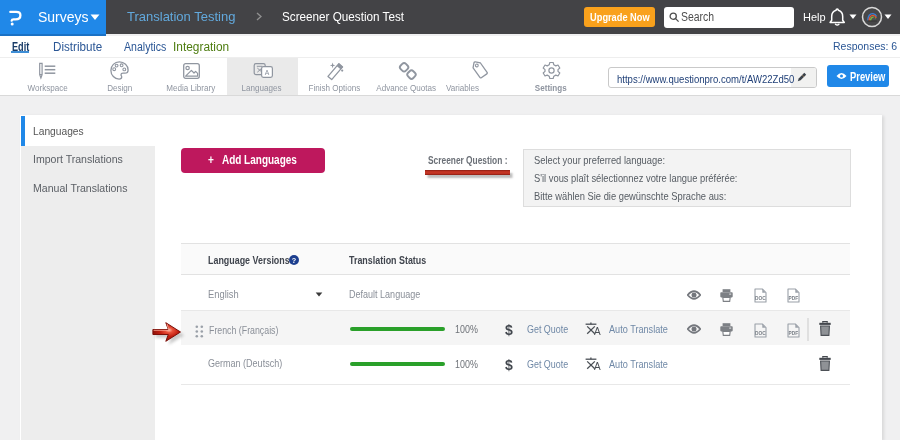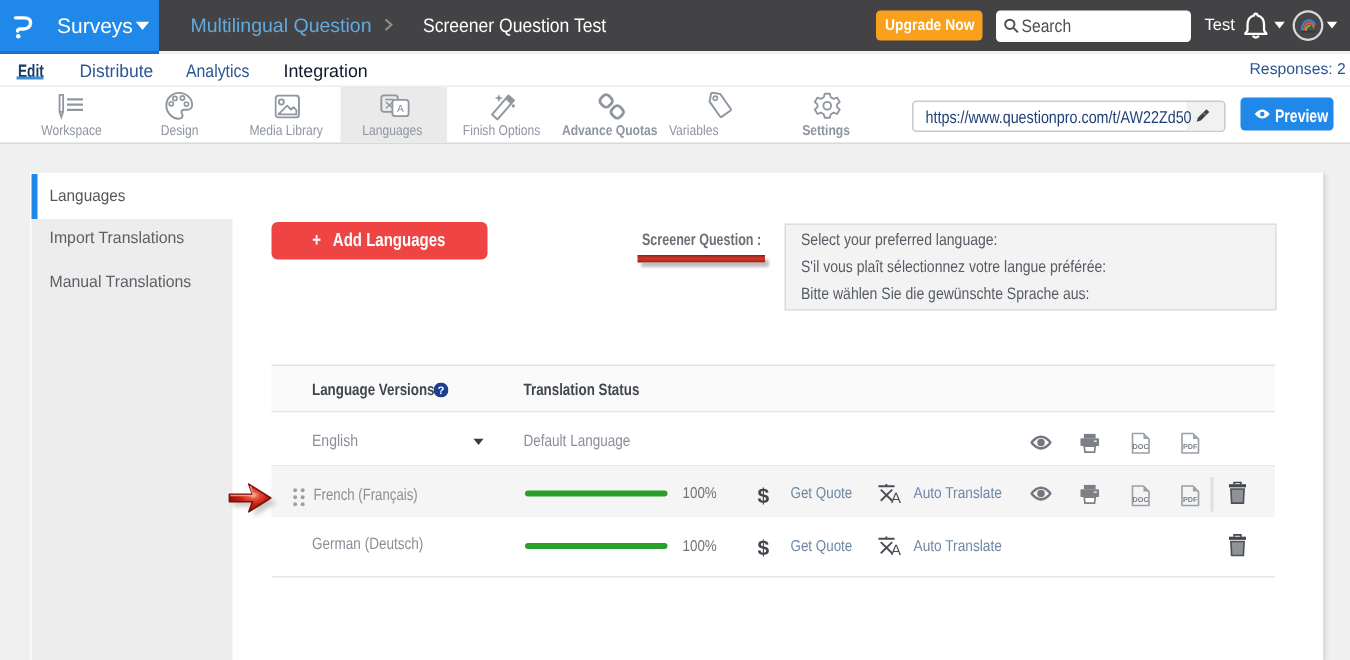--- a/index.html
+++ b/index.html
@@ -16,36 +16,36 @@
 
 <svg class="abs" style="left:0;top:0;" width="28" height="28" viewBox="0 0 28 28">
   <path d="M10.3 11.9 L16.2 11.9 C19.4 11.9 20.4 13.3 20.4 15.2 C20.4 17.6 18.6 19.3 15.6 19.3 L13.6 19.3 C12.4 19.3 11.8 19.9 11.7 20.7" fill="none" stroke="#fff" stroke-width="2.3" stroke-linecap="round"></path>
   <circle cx="12.2" cy="24.1" r="1.5" fill="#fff"></circle>
 </svg>
 <div class="abs" style="left:38px;top:9px;color:#fff;font-size:14px;">Surveys</div>
 <svg class="abs" style="left:90px;top:14px;" width="10" height="7" viewBox="0 0 10 7">
     <path d="M0.5 0.5 L5 6 L9.5 0.5 Z" fill="#fff"></path>
   </svg>
 
-<div class="abs sx" style="left:127px;top:9px;color:#62a9dd;font-size:13px;transform:scaleX(1.0);">Multilingual Question</div>
+<div class="abs sx" style="left:127px;top:9px;color:#62a9dd;font-size:13px;transform:scaleX(1.0);">Translation Testing</div>
 <svg class="abs" style="left:256px;top:12px;" width="6" height="9" viewBox="0 0 6 9">
     <path d="M1 1 L5 4.5 L1 8" fill="none" stroke="#909090" stroke-width="1.4"></path>
   </svg>
 <div class="abs sx" style="left:282px;top:9px;color:#fff;font-size:13px;transform:scaleX(0.9);">Screener Question Test</div>
 
 <div class="abs" style="left:584px;top:7px;width:71px;height:20px;background:#f9a11c;border-radius:3px;color:#fff;font-size:10.5px;font-weight:bold;text-align:center;line-height:20px;"><span style="display:inline-block;transform:scaleX(0.88);transform-origin:50% 50%;">Upgrade Now</span></div>
 
 <div class="abs" style="left:664px;top:7px;width:130px;height:21px;background:#fff;border-radius:3px;"></div>
 <svg class="abs" style="left:669px;top:12px;" width="11" height="11" viewBox="0 0 11 11">
     <circle cx="4.2" cy="4.2" r="3.1" fill="none" stroke="#4e4e4e" stroke-width="1.3"></circle>
     <line x1="6.6" y1="6.6" x2="9.6" y2="9.6" stroke="#4e4e4e" stroke-width="1.3"></line>
   </svg>
 <div class="abs sx" style="left:681px;top:10px;color:#4e4e4e;font-size:12px;transform:scaleX(0.87);">Search</div>
 
-<div class="abs" style="left:803px;top:11px;color:#fff;font-size:11px;">Test</div>
+<div class="abs" style="left:803px;top:11px;color:#fff;font-size:11px;">Help</div>
 <svg class="abs" style="left:828px;top:7px;" width="18" height="20" viewBox="0 0 18 20">
   <path d="M9.2 2 C9.9 2 10.3 2.5 10.3 3.2 C13 3.9 14.7 6.2 14.7 9.5 L14.7 13.2 L16.3 15.5 L2.1 15.5 L3.7 13.2 L3.7 9.5 C3.7 6.2 5.4 3.9 8.1 3.2 C8.1 2.5 8.5 2 9.2 2 Z" fill="none" stroke="#fff" stroke-width="1.5" stroke-linejoin="round"></path>
   <path d="M7.5 17.3 Q9.2 18.8 10.9 17.3" fill="none" stroke="#fff" stroke-width="1.5" stroke-linecap="round"></path>
 </svg>
 <svg class="abs" style="left:849px;top:14px;" width="8" height="6" viewBox="0 0 8 6">
     <path d="M0.5 0.5 L4 5 L7.5 0.5 Z" fill="#fff"></path>
   </svg>
 <svg class="abs" style="left:861px;top:6px;" width="22" height="22" viewBox="0 0 22 22">
   <circle cx="11" cy="11" r="9.5" fill="#474749" stroke="#d9d9d9" stroke-width="1.5"></circle>
   <path d="M6.8 14.6 C6.8 10 9 7.4 12 7.6 C13.8 7.8 15 9 15.6 10.6" fill="none" stroke="#3b7fd4" stroke-width="1.4"></path>
@@ -56,22 +56,22 @@
 </svg>
 <svg class="abs" style="left:884px;top:14px;" width="8" height="6" viewBox="0 0 8 6">
     <path d="M0.5 0.5 L4 5 L7.5 0.5 Z" fill="#fff"></path>
   </svg>
 
 <div class="abs" style="left:0;top:36px;width:900px;height:21px;background:#fff;"></div>
 <div class="abs sx" style="left:12px;top:40px;color:#173a66;font-size:12px;font-weight:bold;transform:scaleX(0.76);">Edit</div>
 <div class="abs" style="left:11px;top:51px;width:18px;height:2px;background:#3e8ed6;"></div>
 <div class="abs sx" style="left:53px;top:40px;color:#2a5695;font-size:12px;transform:scaleX(0.97);">Distribute</div>
 <div class="abs sx" style="left:124px;top:40px;color:#2a5695;font-size:12px;transform:scaleX(0.88);">Analytics</div>
-<div class="abs sx" style="left:189px;top:40px;color:#0f172a;font-size:12px;transform:scaleX(0.99);">Integration</div>
-<div class="abs" style="left:833px;top:40px;color:#2a5695;font-size:10.5px;">Responses: 2</div>
+<div class="abs sx" style="left:173px;top:40px;color:#4d7c0f;font-size:12px;transform:scaleX(0.99);">Integration</div>
+<div class="abs" style="left:833px;top:40px;color:#2a5695;font-size:10.5px;">Responses: 6</div>
 
 <div class="abs" style="left:0;top:57px;width:900px;height:39px;background:#fff;border-top:1px solid #eee;border-bottom:1px solid #d9d9d9;"></div>
 <div class="abs" style="left:227px;top:58px;width:71px;height:37px;background:#eaeaea;"></div>
 
 <svg class="abs" style="left:37px;top:61px;" width="20" height="19" viewBox="0 0 20 19">
   <g stroke="#9096a0" stroke-width="1.2" fill="none">
   <path d="M2.7 2.3 L5.1 2.3 L5.1 13.6 L3.9 17 L2.7 13.6 Z"></path>
   <line x1="2.8" y1="13.6" x2="5" y2="13.6"></line>
   </g>
   <g stroke="#9096a0" stroke-width="1.5" fill="none">
@@ -117,21 +117,21 @@
   <circle cx="16.2" cy="10.6" r="1.1" fill="#9096a0"></circle>
 </svg>
 <div class="abs" style="left:297px;top:82px;width:74px;text-align:center;color:#8f95a0;font-size:9.5px;"><span style="display:inline-block;transform:scaleX(0.85);transform-origin:50% 50%;white-space:nowrap;">Finish Options</span></div>
 
 <svg class="abs" style="left:397px;top:61px;" width="20" height="19" viewBox="0 0 20 19">
   <g fill="none" stroke="#9096a0" stroke-width="1.9">
   <rect x="3.4" y="2.6" width="7.4" height="7.4" rx="2.6" transform="rotate(45 7.1 6.3)"></rect>
   <rect x="10.8" y="9.9" width="7.4" height="7.4" rx="2.6" transform="rotate(45 14.5 13.6)"></rect>
   </g>
 </svg>
-<div class="abs" style="left:369px;top:82px;width:74px;text-align:center;color:#8f95a0;font-size:9.5px;font-weight:bold;"><span style="display:inline-block;transform:scaleX(0.85);transform-origin:50% 50%;white-space:nowrap;">Advance Quotas</span></div>
+<div class="abs" style="left:369px;top:82px;width:74px;text-align:center;color:#8f95a0;font-size:9.5px;"><span style="display:inline-block;transform:scaleX(0.85);transform-origin:50% 50%;white-space:nowrap;">Advance Quotas</span></div>
 
 <svg class="abs" style="left:471px;top:61px;" width="19" height="19" viewBox="0 0 19 19">
   <g transform="rotate(10 9 9)">
   <path d="M1.8 8 L1.8 3 Q1.8 1.8 3 1.8 L8 1.8 L16.4 10.2 Q17.1 10.9 16.4 11.6 L11.6 16.4 Q10.9 17.1 10.2 16.4 Z" fill="none" stroke="#9096a0" stroke-width="1.3"></path>
   <circle cx="5.1" cy="5.1" r="1.4" fill="none" stroke="#9096a0" stroke-width="1.1"></circle>
   </g>
 </svg>
 <div class="abs" style="left:443px;top:82px;width:72px;text-align:left;color:#8f95a0;font-size:9.5px;"><span style="display:inline-block;transform:scaleX(0.85);transform-origin:50% 50%;white-space:nowrap;">Variables</span></div>
 
 <svg class="abs" style="left:542px;top:61px;" width="19" height="19" viewBox="0 0 19 19">
@@ -156,21 +156,21 @@
 <div class="abs sx" style="left:850px;top:70px;color:#fff;font-size:12px;font-weight:bold;transform:scaleX(0.78);">Preview</div>
 
 <div class="abs" style="left:20px;top:115px;width:862px;height:325px;background:#fff;box-shadow:2px 1px 3px rgba(0,0,0,0.10);"></div>
 
 <div class="abs" style="left:21px;top:146px;width:134px;height:294px;background:#ededed;"></div>
 <div class="abs" style="left:21px;top:116px;width:134px;height:30px;background:#fff;border-left:4px solid #2088e8;"></div>
 <div class="abs sx" style="left:33px;top:125px;color:#555;font-size:11px;transform:scaleX(0.93);">Languages</div>
 <div class="abs sx" style="left:33px;top:153px;color:#5c6066;font-size:11px;transform:scaleX(0.96);">Import Translations</div>
 <div class="abs sx" style="left:33px;top:182px;color:#5c6066;font-size:11px;transform:scaleX(0.96);">Manual Translations</div>
 
-<div class="abs" style="left:181px;top:148px;width:144px;height:25px;background:#ef4444;border-radius:4px;color:#fff;font-size:12.5px;font-weight:bold;text-align:center;line-height:25px;"><span style="display:inline-block;transform:scaleX(0.8);transform-origin:50% 50%;white-space:nowrap;">+&nbsp;&nbsp; Add Languages</span></div>
+<div class="abs" style="left:181px;top:148px;width:144px;height:25px;background:#be185d;border-radius:4px;color:#fff;font-size:12.5px;font-weight:bold;text-align:center;line-height:25px;"><span style="display:inline-block;transform:scaleX(0.8);transform-origin:50% 50%;white-space:nowrap;">+&nbsp;&nbsp; Add Languages</span></div>
 
 <div class="abs sx" style="left:428px;top:154px;color:#6b7077;font-size:11px;font-weight:600;transform:scaleX(0.76);">Screener Question :</div>
 <div class="abs" style="left:425px;top:170px;width:85px;height:4.5px;background:linear-gradient(#8a1d12,#c53525 35%,#c53525 65%,#8a1d12);box-shadow:2.5px 3px 2px rgba(110,110,110,0.45);"></div>
 
 <div class="abs" style="left:523px;top:149px;width:328px;height:58px;background:#f3f3f3;border:1px solid #ddd;"></div>
 <div class="abs sx" style="left:534px;top:151px;color:#565c63;font-size:11px;line-height:18px;transform:scaleX(0.85);transform-origin:0 0;">Select your preferred language:<br>S'il vous plaît sélectionnez votre langue préférée:<br>Bitte wählen Sie die gewünschte Sprache aus:</div>
 
 <div class="abs" style="left:181px;top:243px;width:669px;height:32px;background:#fafafa;border-top:1px solid #e2e2e2;border-bottom:1px solid #e2e2e2;"></div>
 <div class="abs sx" style="left:208px;top:254px;color:#40454e;font-size:11px;font-weight:bold;transform:scaleX(0.81);">Language Versions</div>
 <svg class="abs" style="left:288.5px;top:255px;" width="10" height="10" viewBox="0 0 11 11">

